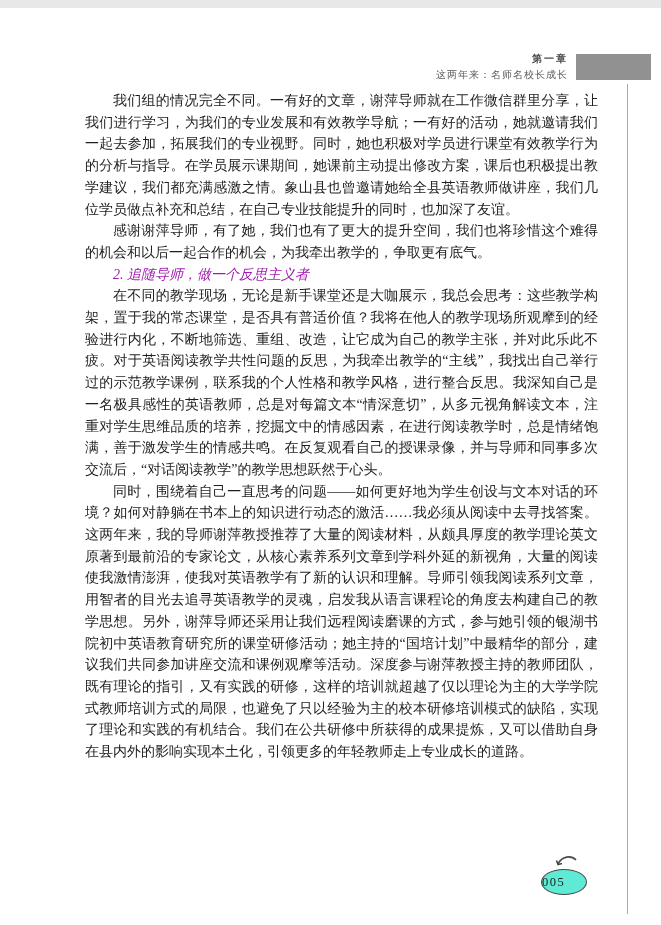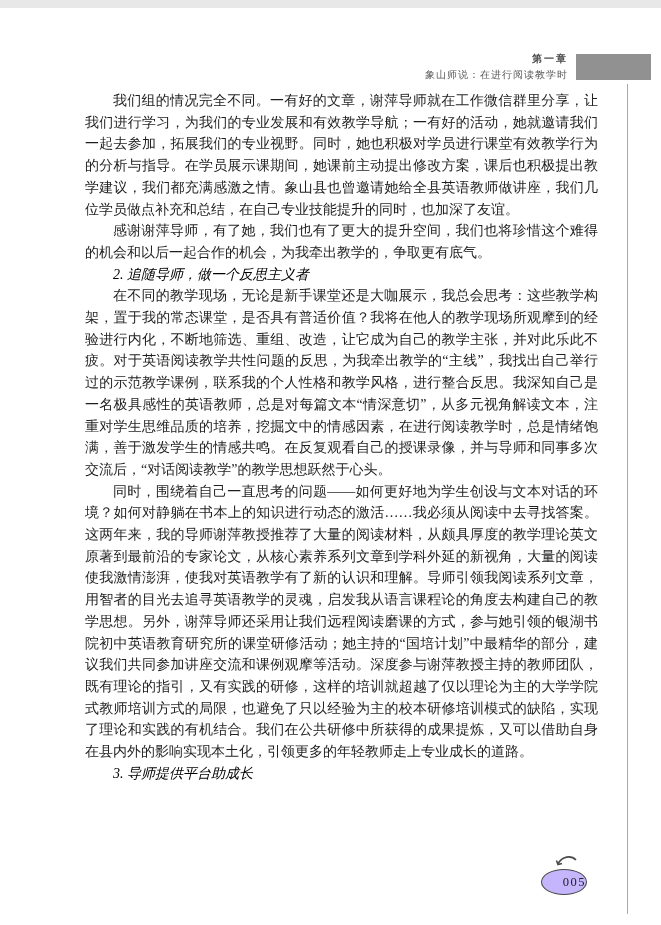--- a/index.html
+++ b/index.html
@@ -39,59 +39,58 @@
 
   
   .body-text{
     position:absolute;left:85px;top:82px;width:513px;
     font-size:14px;line-height:21.7px;color:#1e1e1e;
     text-align:justify;
   }
   .para{margin:0;text-indent:2em;}
   .heading{
     margin:0;text-indent:2em;
-    font-style:italic;color:#000000;
+    font-style:italic;color:#a21caf;
   }
 
   
   .footer-arrow{
     position:absolute;right:82px;bottom:66px;
     width:24px;height:14px;
   }
   .page-number-oval{
     position:absolute;right:74px;bottom:38px;
     width:44px;height:24px;
     border:1px solid #4a4a4a;border-radius:50%;
-    background:#c4b5fd;
-    display:flex;align-items:center;justify-content:flex-end;
+    background:#5eead4;
+    display:flex;align-items:center;justify-content:flex-start;
     font-size:12.5px;letter-spacing:1.5px;color:#222;
   }
 </style>
 </head>
 <body>
 
 <div class="page">
 
   <header class="page-header">
     <div class="header-text">
       <div class="chapter">第一章</div>
-      <div class="subtitle">象山师说：在进行阅读教学时</div>
+      <div class="subtitle">这两年来：名师名校长成长</div>
     </div>
     <div class="header-block"></div>
   </header>
 
   <div class="side-rule"></div>
 
   <main class="body-text">
     <p class="para">我们组的情况完全不同。一有好的文章，谢萍导师就在工作微信群里分享，让我们进行学习，为我们的专业发展和有效教学导航；一有好的活动，她就邀请我们一起去参加，拓展我们的专业视野。同时，她也积极对学员进行课堂有效教学行为的分析与指导。在学员展示课期间，她课前主动提出修改方案，课后也积极提出教学建议，我们都充满感激之情。象山县也曾邀请她给全县英语教师做讲座，我们几位学员做点补充和总结，在自己专业技能提升的同时，也加深了友谊。</p>
     <p class="para">感谢谢萍导师，有了她，我们也有了更大的提升空间，我们也将珍惜这个难得的机会和以后一起合作的机会，为我牵出教学的，争取更有底气。</p>
     <p class="heading">2. 追随导师，做一个反思主义者</p>
     <p class="para">在不同的教学现场，无论是新手课堂还是大咖展示，我总会思考：这些教学构架，置于我的常态课堂，是否具有普适价值？我将在他人的教学现场所观摩到的经验进行内化，不断地筛选、重组、改造，让它成为自己的教学主张，并对此乐此不疲。对于英语阅读教学共性问题的反思，为我牵出教学的“主线”，我找出自己举行过的示范教学课例，联系我的个人性格和教学风格，进行整合反思。我深知自己是一名极具感性的英语教师，总是对每篇文本“情深意切”，从多元视角解读文本，注重对学生思维品质的培养，挖掘文中的情感因素，在进行阅读教学时，总是情绪饱满，善于激发学生的情感共鸣。在反复观看自己的授课录像，并与导师和同事多次交流后，“对话阅读教学”的教学思想跃然于心头。</p>
     <p class="para">同时，围绕着自己一直思考的问题——如何更好地为学生创设与文本对话的环境？如何对静躺在书本上的知识进行动态的激活……我必须从阅读中去寻找答案。这两年来，我的导师谢萍教授推荐了大量的阅读材料，从颇具厚度的教学理论英文原著到最前沿的专家论文，从核心素养系列文章到学科外延的新视角，大量的阅读使我激情澎湃，使我对英语教学有了新的认识和理解。导师引领我阅读系列文章，用智者的目光去追寻英语教学的灵魂，启发我从语言课程论的角度去构建自己的教学思想。另外，谢萍导师还采用让我们远程阅读磨课的方式，参与她引领的银湖书院初中英语教育研究所的课堂研修活动；她主持的“国培计划”中最精华的部分，建议我们共同参加讲座交流和课例观摩等活动。深度参与谢萍教授主持的教师团队，既有理论的指引，又有实践的研修，这样的培训就超越了仅以理论为主的大学学院式教师培训方式的局限，也避免了只以经验为主的校本研修培训模式的缺陷，实现了理论和实践的有机结合。我们在公共研修中所获得的成果提炼，又可以借助自身在县内外的影响实现本土化，引领更多的年轻教师走上专业成长的道路。</p>
-    <p class="heading">3. 导师提供平台助成长</p>
   </main>
 
   <svg class="footer-arrow" viewBox="0 0 24 14" xmlns="http://www.w3.org/2000/svg">
     <path d="M3 11 C 7 3, 16 2, 21 7" fill="none" stroke="#4a4a4a" stroke-width="1.6"></path>
     <polyline points="1.5 7.5, 3 11.5, 7 10.5" fill="none" stroke="#4a4a4a" stroke-width="1.6"></polyline>
   </svg>
 
   <div class="page-number-oval">
     <span>005</span>
   </div>

